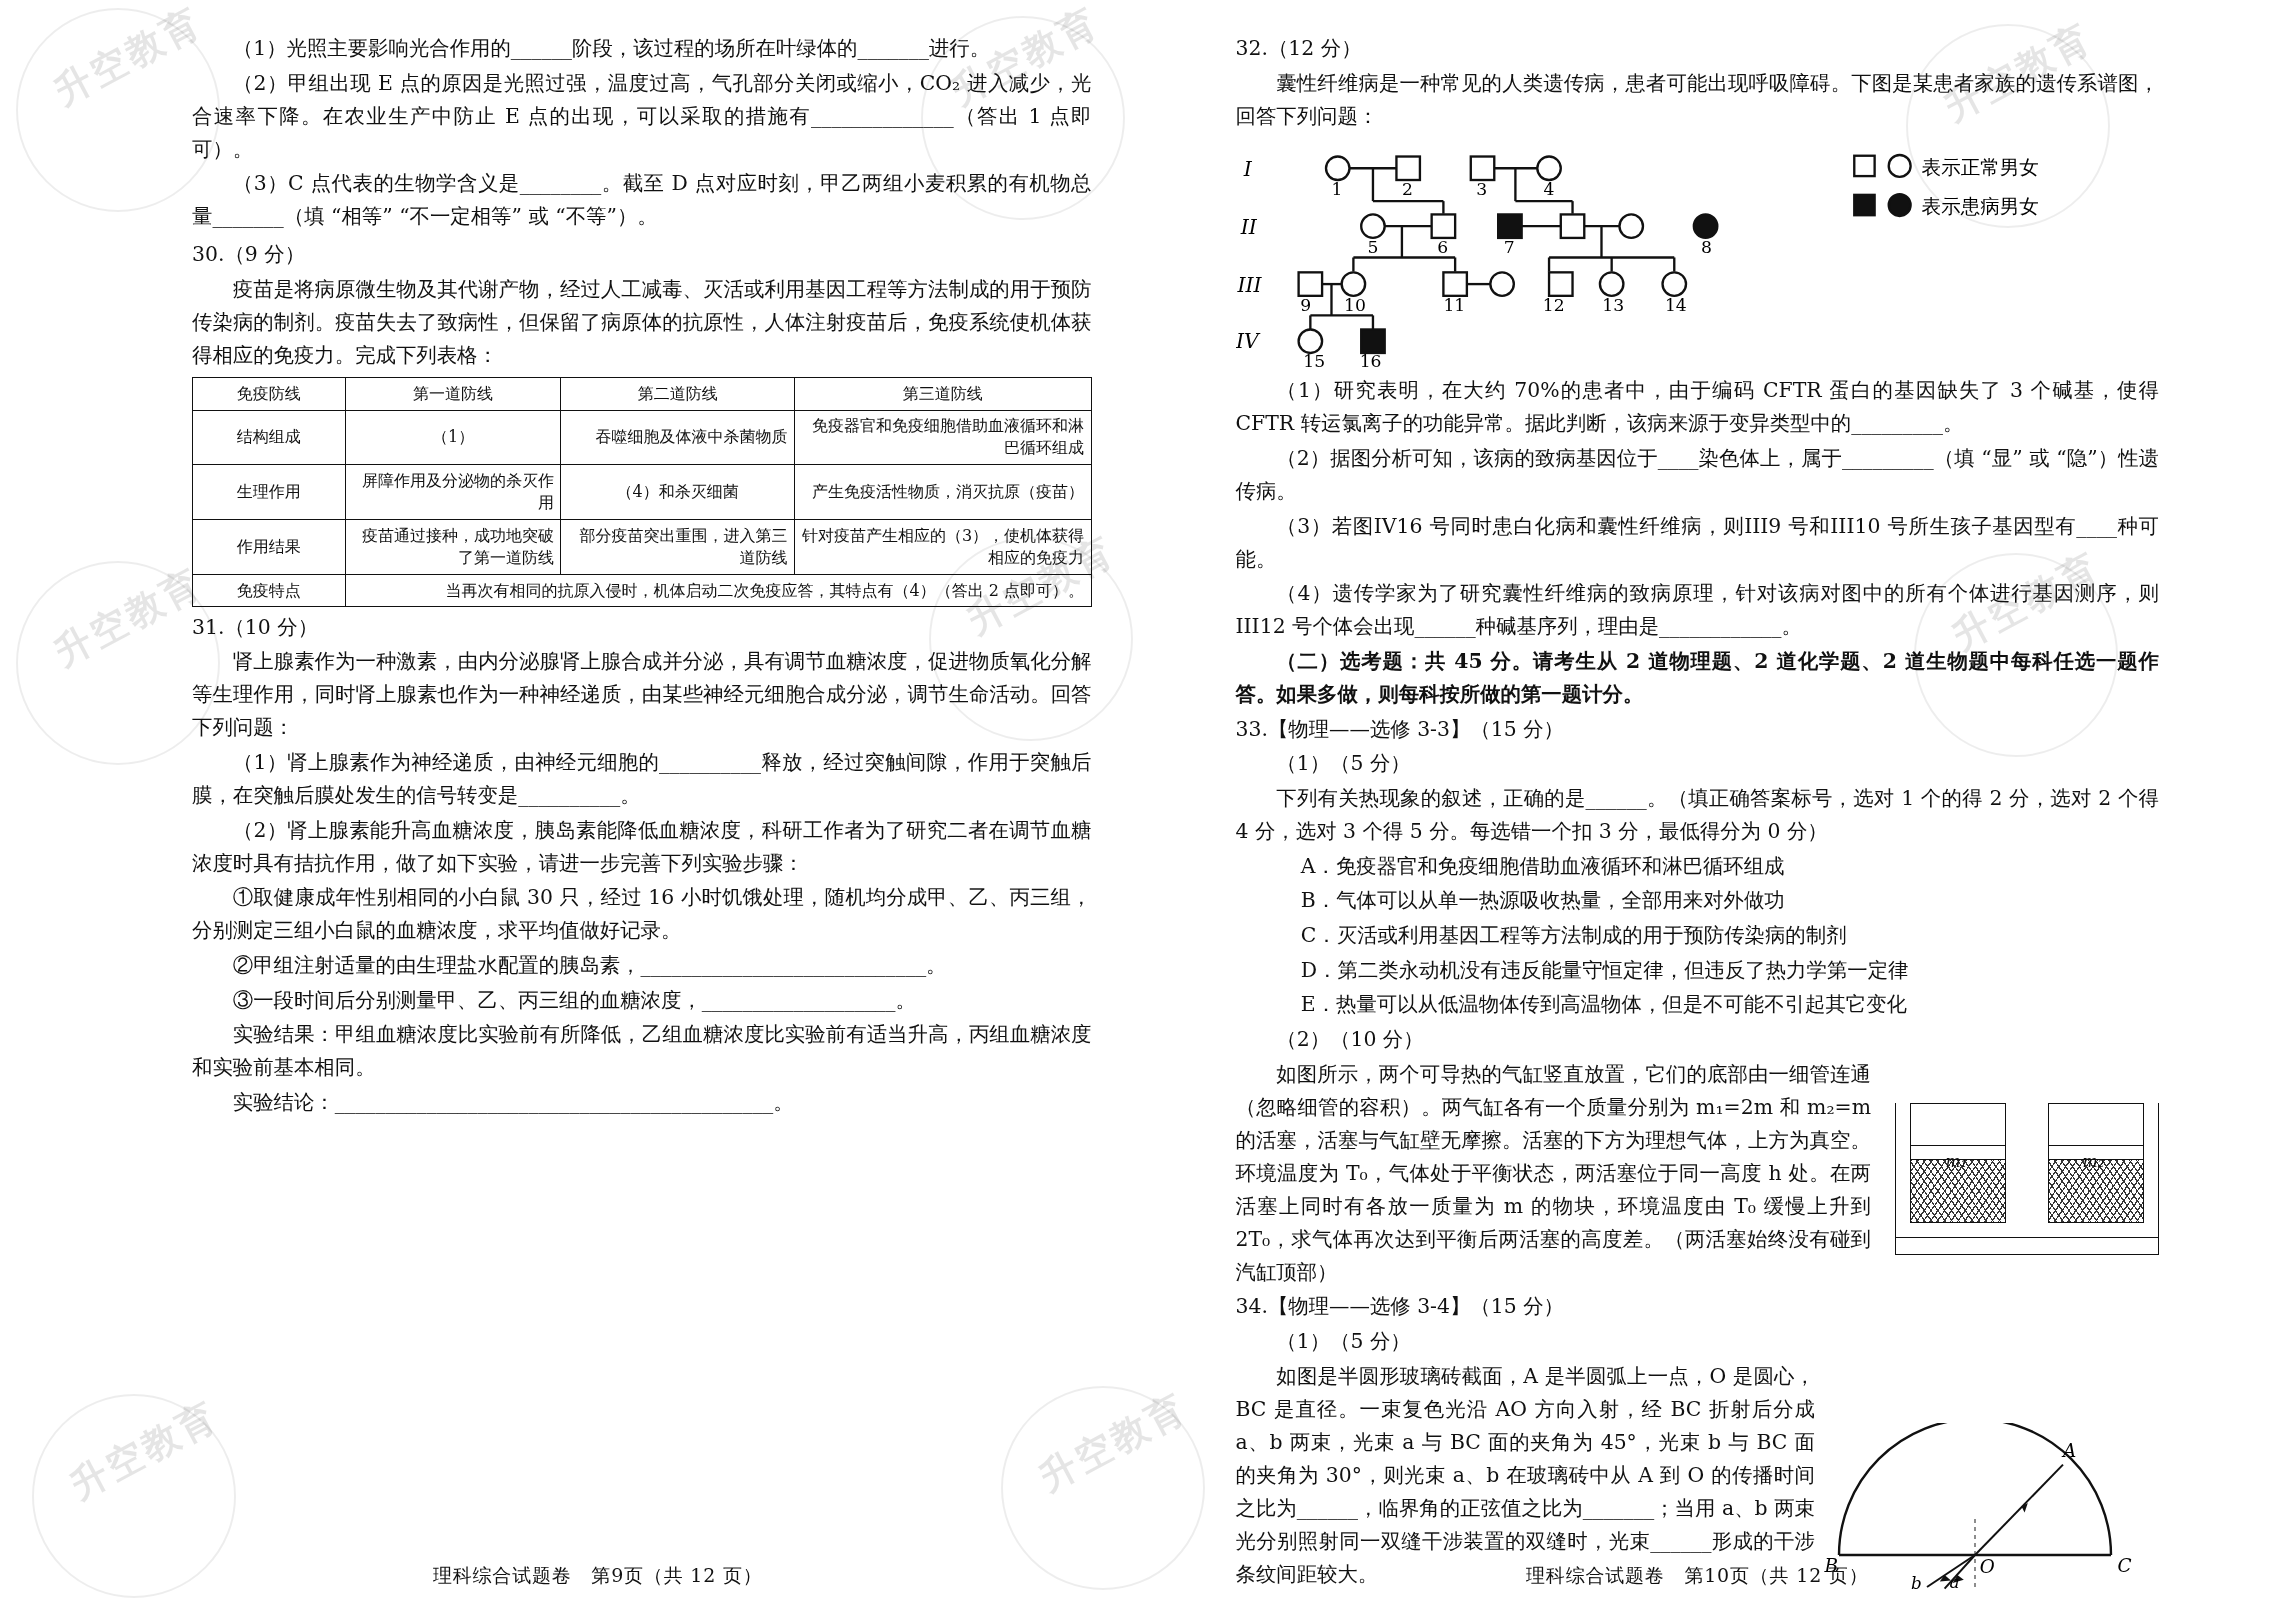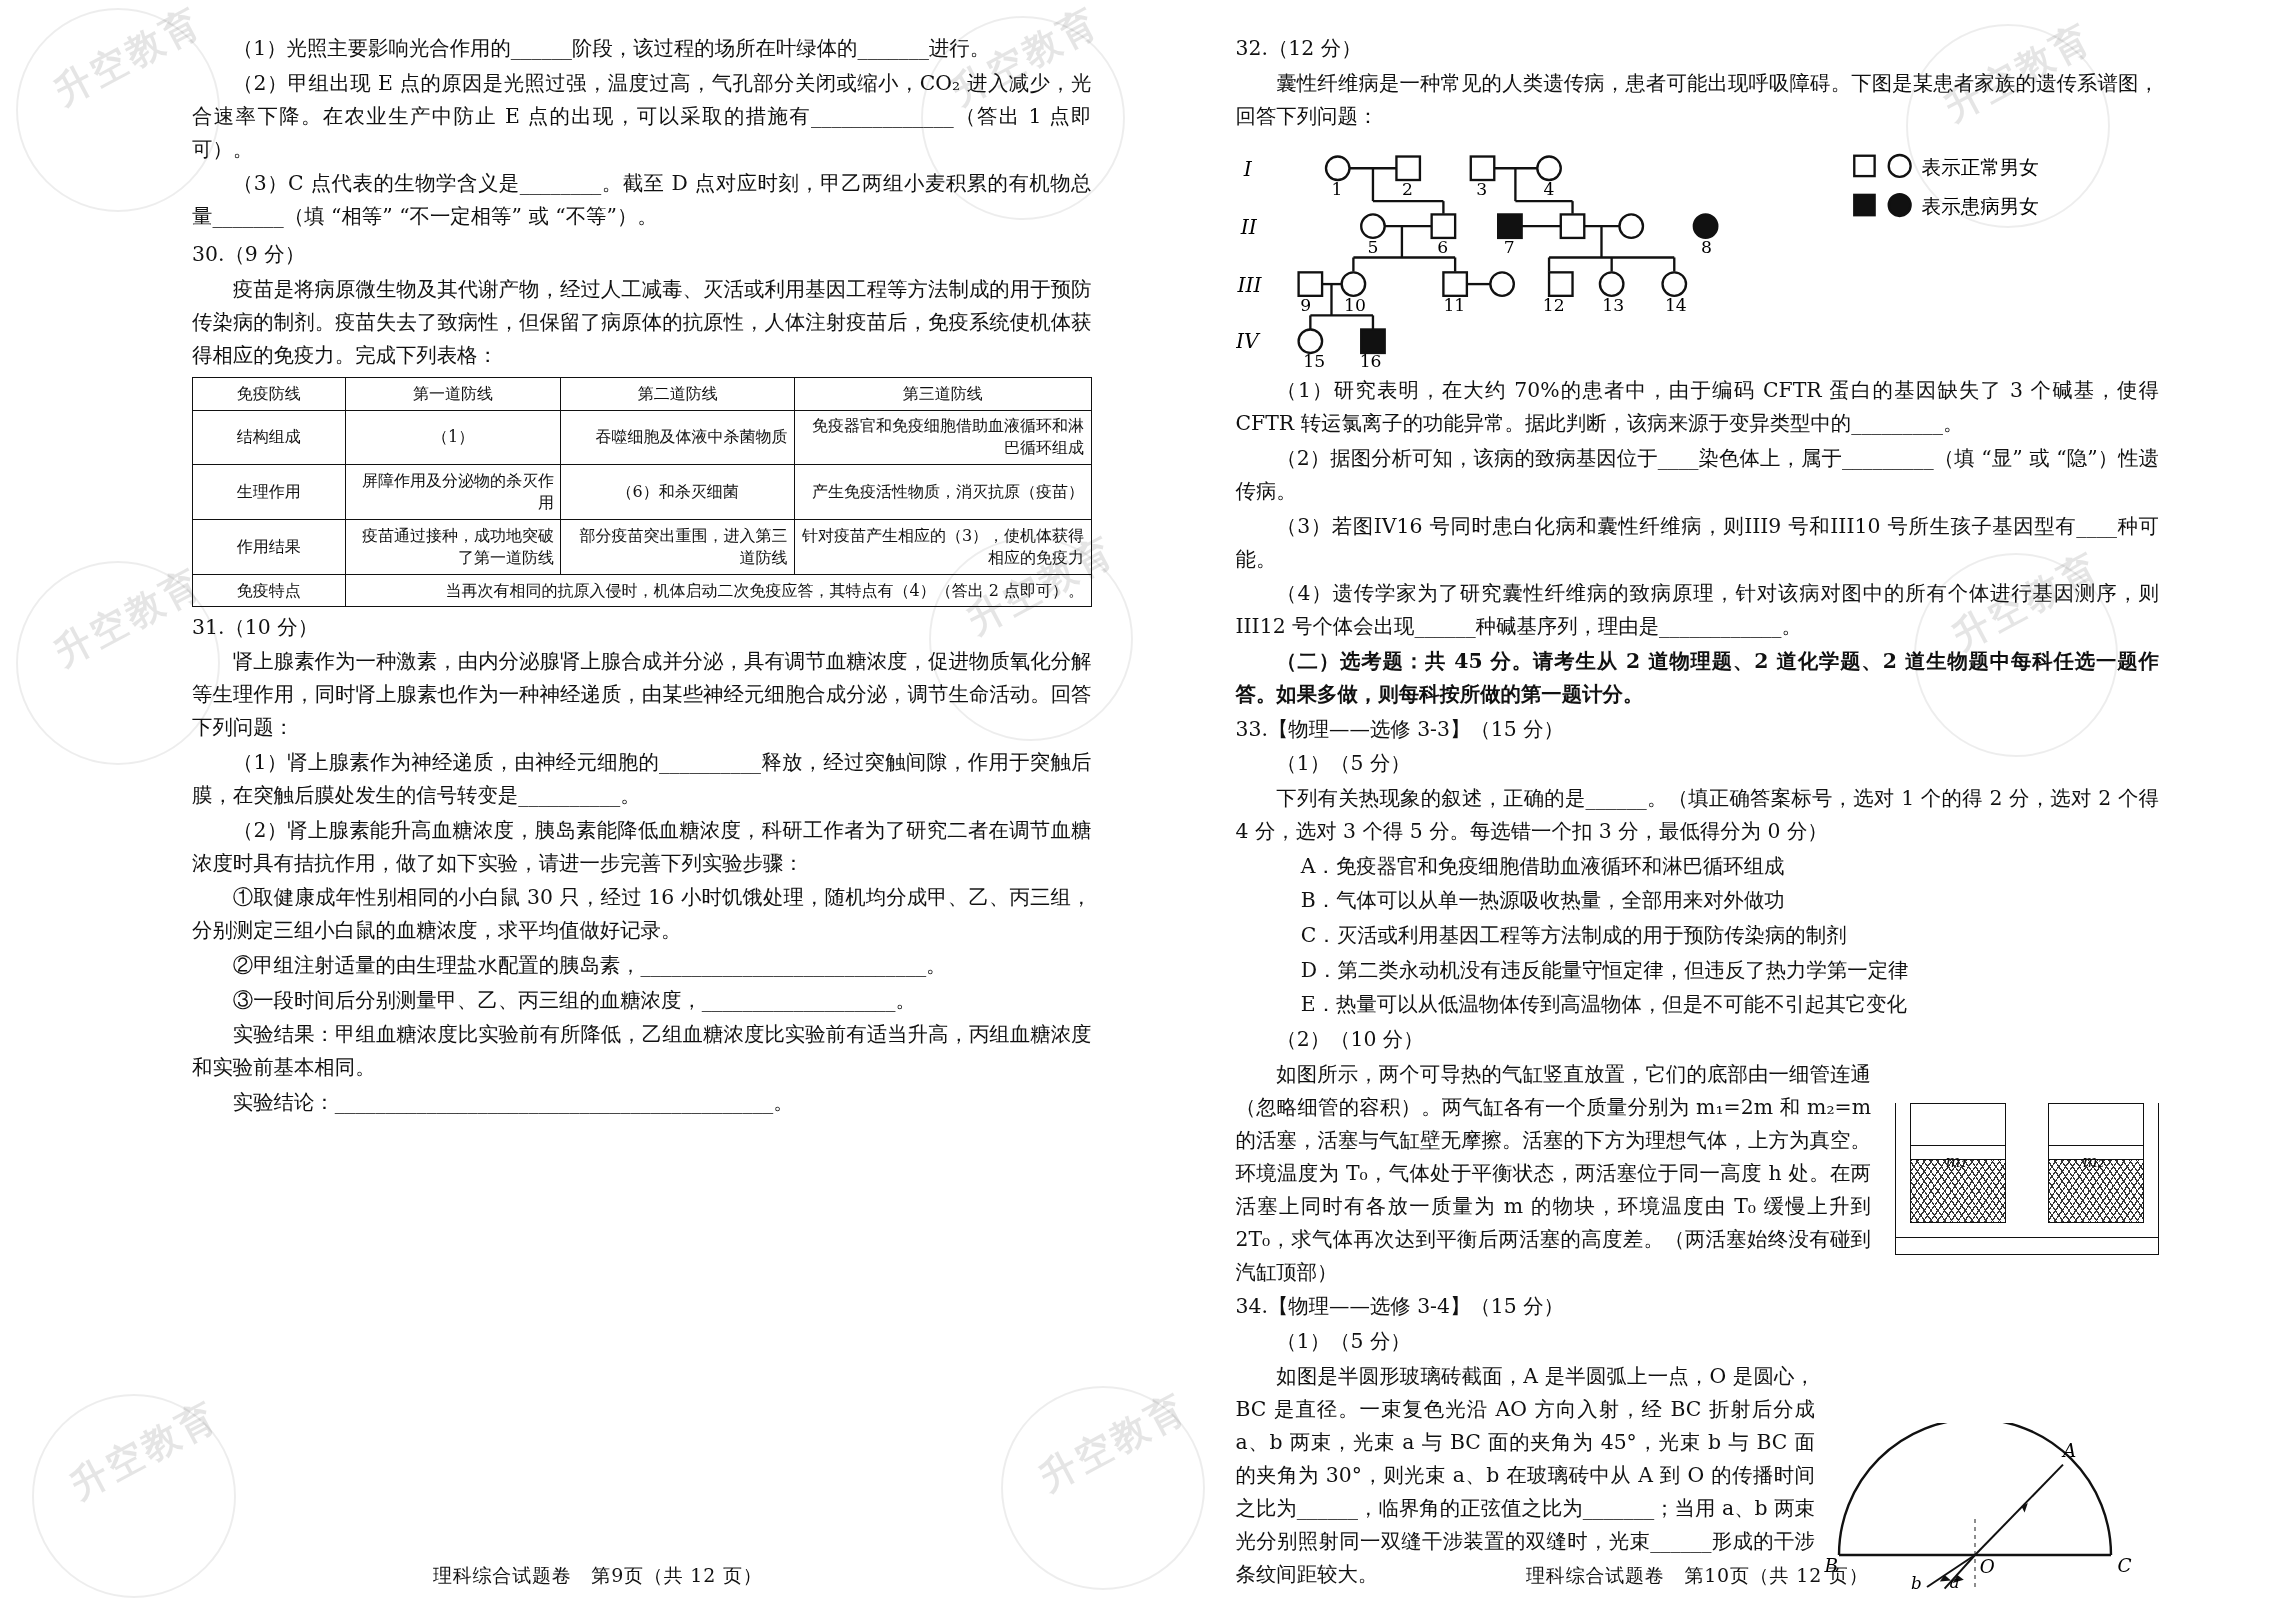--- a/index.html
+++ b/index.html
@@ -141,21 +141,21 @@
       </tr>
       <tr>
         <td class="c">结构组成</td>
         <td class="c">（1）</td>
         <td>吞噬细胞及体液中杀菌物质</td>
         <td>免疫器官和免疫细胞借助血液循环和淋巴循环组成</td>
       </tr>
       <tr>
         <td class="c">生理作用</td>
         <td>屏障作用及分泌物的杀灭作用</td>
-        <td class="c">（6）和杀灭细菌</td>
+        <td class="c">（4）和杀灭细菌</td>
         <td>产生免疫活性物质，消灭抗原（疫苗）</td>
       </tr>
       <tr>
         <td class="c">作用结果</td>
         <td>疫苗通过接种，成功地突破了第一道防线</td>
         <td>部分疫苗突出重围，进入第三道防线</td>
         <td>针对疫苗产生相应的（3），使机体获得相应的免疫力</td>
       </tr>
       <tr>
         <td class="c">免疫特点</td>

